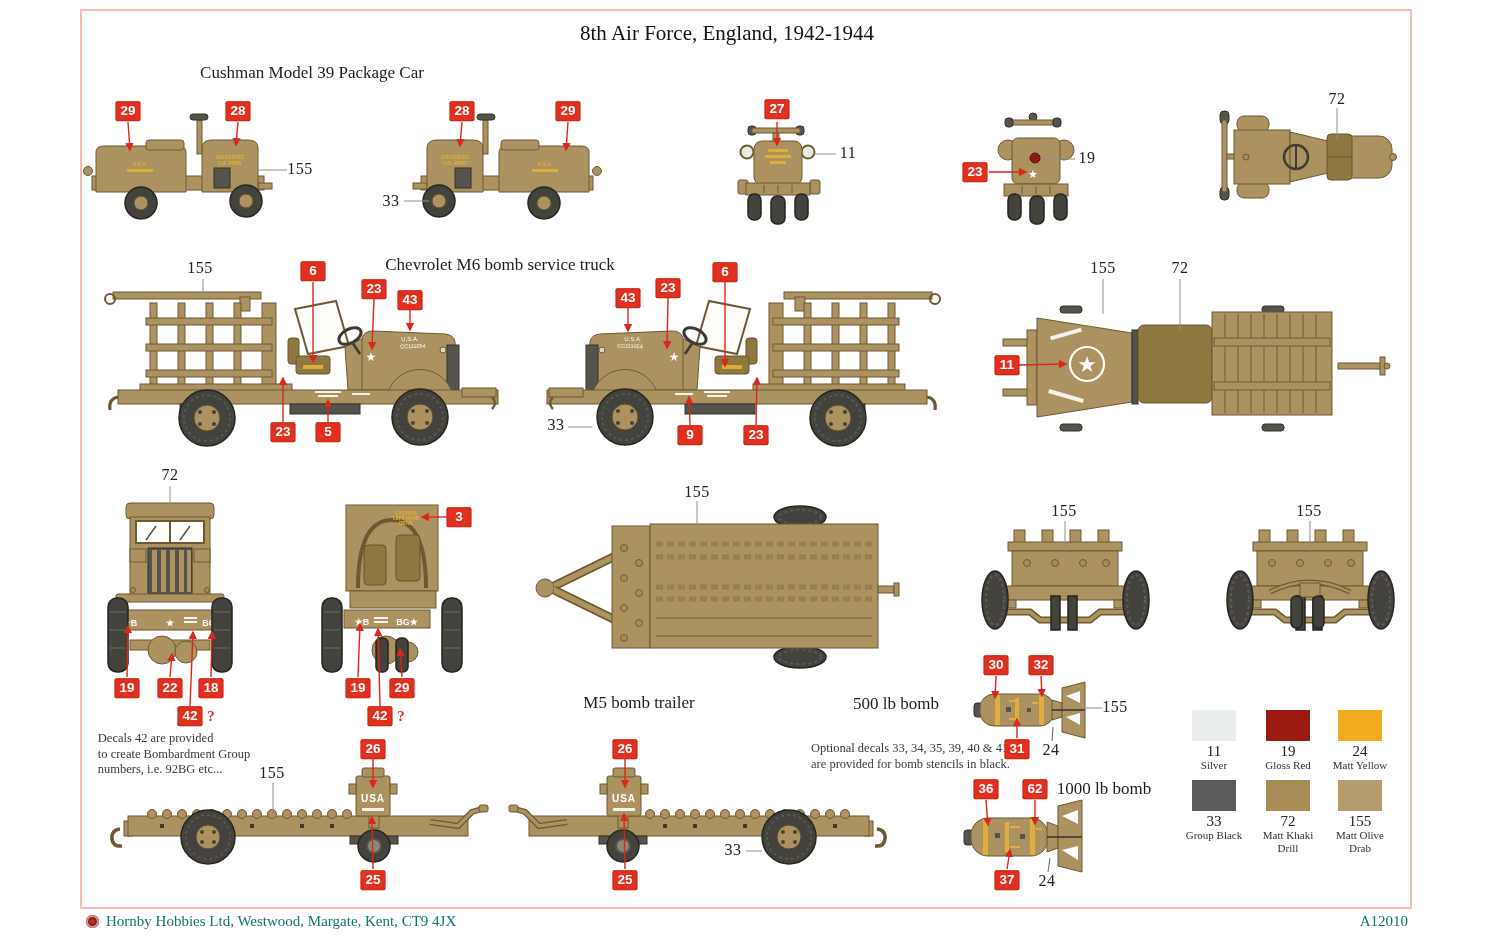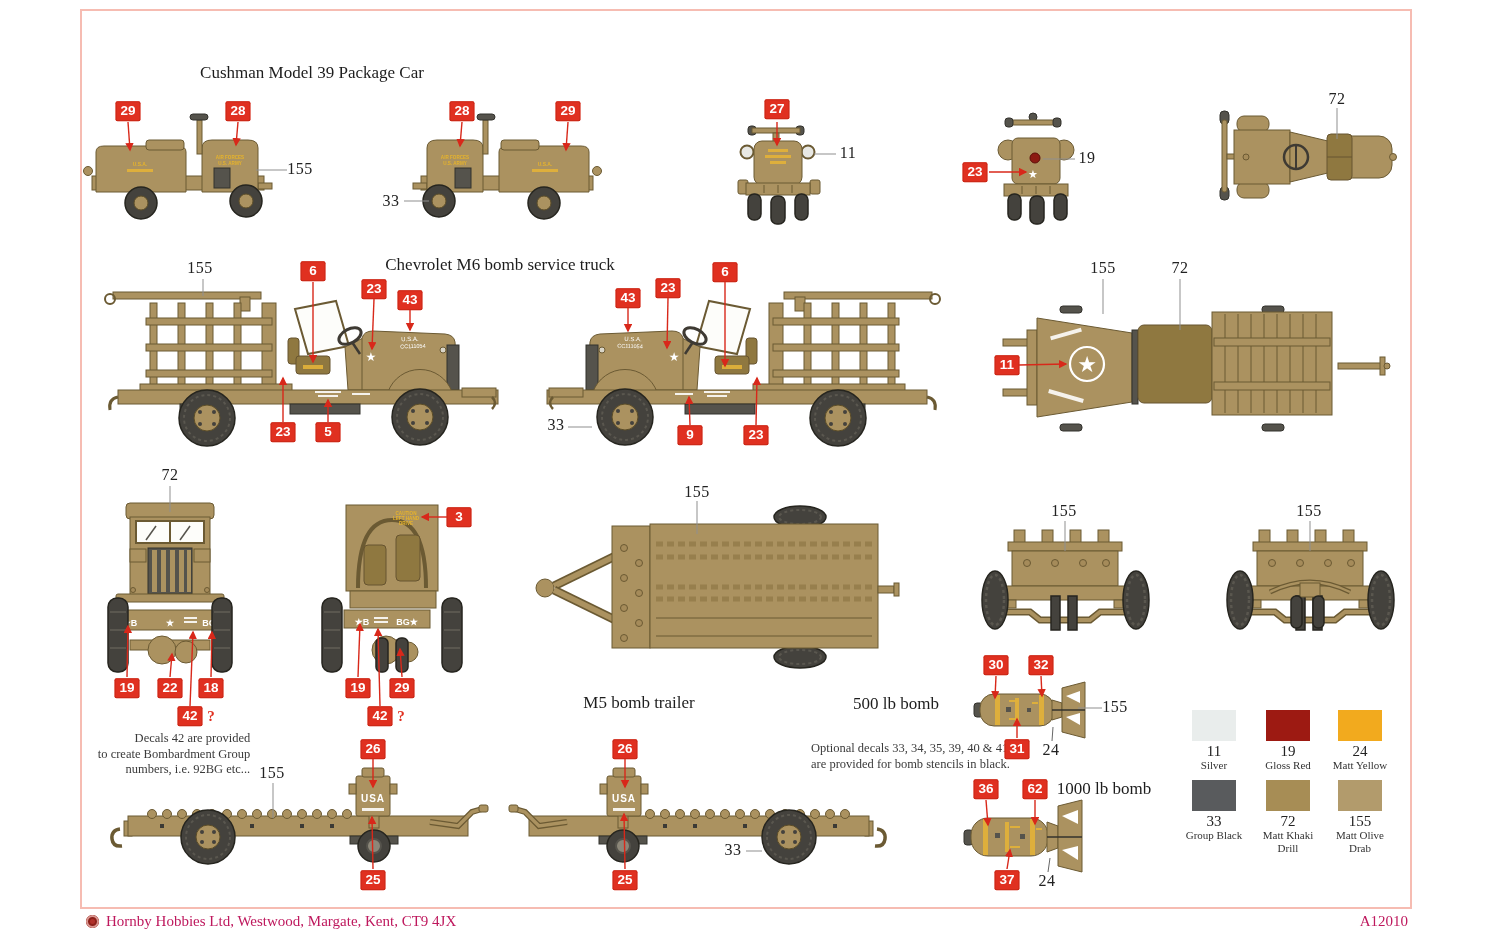--- a/index.html
+++ b/index.html
@@ -6,26 +6,26 @@
   .sheet{position:relative;width:1500px;height:937px;background:#fff;font-family:"Liberation Serif",serif;overflow:hidden;}
   .frame{position:absolute;left:80px;top:9px;width:1328px;height:896px;border:2px solid #f6bcb2;}
   #artwork{position:absolute;left:0;top:0;z-index:1;}
   .ov{position:absolute;z-index:2;}
   .title{left:727px;top:22px;transform:translateX(-50%);text-align:center;font-size:21px;line-height:23px;color:#111;white-space:nowrap;}
   .slabel{transform:translate(-50%,-50%);font-size:17px;color:#1d1d1d;white-space:nowrap;}
   .co{transform:translate(-50%,-50%);background:#e03020;color:#fff;font-family:"Liberation Sans",sans-serif;font-weight:bold;font-size:13.5px;line-height:1;padding:3px 5px;border-radius:2px;min-width:15px;text-align:center;box-shadow:inset 0 0 0 1px #c62716;}
   .ref{transform:translate(-50%,-50%);font-size:16px;color:#222;letter-spacing:.5px;white-space:nowrap;}
   .q{transform:translate(-50%,-50%);color:#e03020;font-weight:bold;font-size:15px;font-family:"Liberation Serif",serif;}
   .note{font-size:12.5px;color:#3a3a3a;line-height:15.5px;}
-  .note.center{text-align:right;transform:translateX(-50%);}
+  .note.center{text-align:left;transform:translateX(-50%);}
   .paintcell{position:absolute;width:72px;text-align:center;z-index:2;}
   .swatch{width:44px;height:31px;margin:0 auto;}
   .pnum{font-size:15px;color:#222;margin-top:2px;line-height:16px;}
   .pname{font-size:11px;color:#333;line-height:12.5px;}
-  .footer{position:absolute;z-index:2;font-size:15px;color:#be185d;white-space:nowrap;}
+  .footer{position:absolute;z-index:2;font-size:15px;color:#0f766e;white-space:nowrap;}
   .logo{display:inline-block;width:13px;height:13px;border-radius:50%;background:#b0302a;box-shadow:inset 0 0 0 2px #d8958f, inset 0 0 0 4px #8c201a;vertical-align:-2px;margin-right:7px;}
   
   .b{fill:#ab9260;stroke:#6b5a33;stroke-width:1;}
   .b2{fill:#a58b5a;stroke:#6b5a33;stroke-width:1;}
   .kd{fill:#8f7840;stroke:#675430;stroke-width:1;}
   .wh{fill:#44423d;stroke:#26251f;stroke-width:1.5;}
   .hub{fill:#ab9260;stroke:#5c4d28;stroke-width:1;}
   .dk{fill:#55534c;stroke:#33322d;stroke-width:1;}
   .ln{stroke:#8f8f8f;stroke-width:1;}
   .ln2{stroke:#666;stroke-width:1;}
@@ -523,20 +523,21 @@
       <line class="ln" x1="1310" y1="521" x2="1310" y2="551"></line>
       <line class="ln" x1="273" y1="783" x2="273" y2="818"></line>
       <line class="ln" x1="746" y1="851" x2="762" y2="851"></line>
       <line class="ln" x1="1078" y1="708" x2="1102" y2="708"></line>
       <line class="ln2" x1="1052" y1="741" x2="1053" y2="727"></line>
       <line class="ln2" x1="1048" y1="872" x2="1050" y2="858"></line>
     </g>
   </svg>
 
   <div class="ov title">
+    <div>8th Air Force, England, 1942-1944</div>
   </div>
 
   <div class="ov slabel" style="left:312px;top:73px">Cushman Model 39 Package Car</div>
   <div class="ov slabel" style="left:500px;top:265px">Chevrolet M6 bomb service truck</div>
   <div class="ov slabel" style="left:639px;top:703px">M5 bomb trailer</div>
   <div class="ov slabel" style="left:896px;top:704px">500 lb bomb</div>
   <div class="ov slabel" style="left:1104px;top:789px">1000 lb bomb</div>
 
   <div class="ov note center" style="left:174px;top:731px">
     <div>Decals 42 are provided</div>

